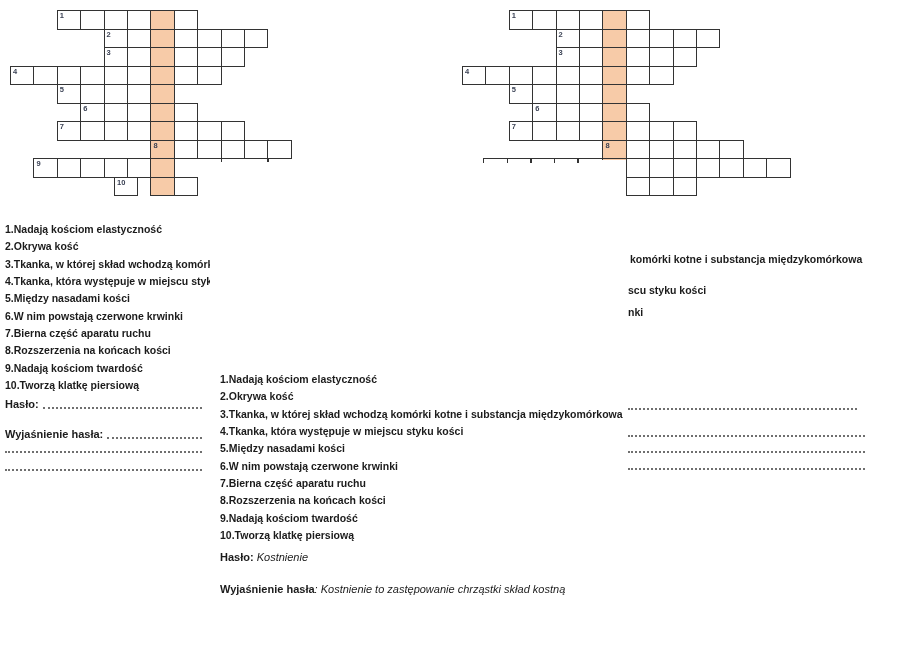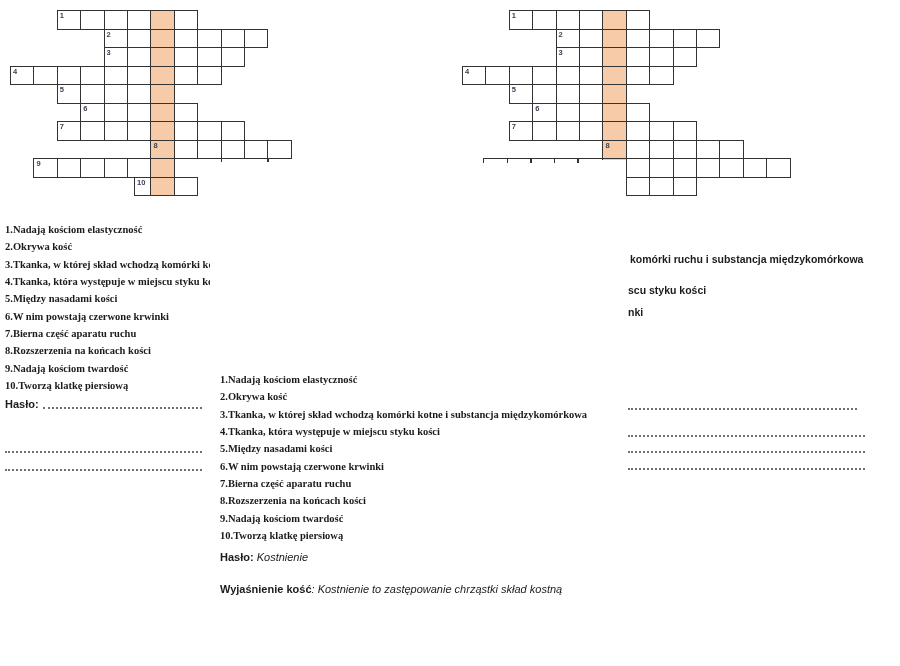--- a/index.html
+++ b/index.html
@@ -8,21 +8,21 @@
   
   .cell{position:absolute;box-sizing:border-box;border:1px solid #333;background:#fff;}
   .cell.hl{background:#F7CBA8;}
   .num{position:absolute;top:0;left:2px;font-size:7.5px;font-weight:700;color:#3a4154;
        font-family:"Liberation Sans",sans-serif;line-height:9px;}
   .strip{position:absolute;box-sizing:border-box;background:#F7CBA8;
          border-left:1px solid #333;border-right:1px solid #333;}
   
   .cluelist{position:absolute;font-size:10.5px;font-weight:700;line-height:17.35px;
             white-space:nowrap;overflow:hidden;}
-  .clueline{white-space:nowrap;font-family:Liberation Serif, serif;}
+  .clueline{white-space:nowrap;}
   .hrow{position:absolute;display:flex;align-items:flex-end;font-size:11px;font-weight:700;}
   .dots{flex:1;border-bottom:2px dotted #6f6f6f;margin:0 0 1px 4px;height:10px;}
   .dotline{position:absolute;height:0;border-top:2px dotted #6f6f6f;}
   .frag{position:absolute;font-size:10.5px;font-weight:700;white-space:nowrap;}
   .hline{position:absolute;font-size:11px;white-space:nowrap;}
   .hline .lbl{font-weight:700;font-style:normal;}
   .hline .val{font-weight:400;font-style:italic;}
   .tline{position:absolute;background:#333;}
 </style>
 </head>
@@ -100,21 +100,21 @@
       <div class="cell" style="left: 220.6px; top: 139.5px; width: 24.4px; height: 19.5px;"></div>
       <div class="cell" style="left: 244px; top: 139.5px; width: 24.4px; height: 19.5px;"></div>
       <div class="cell" style="left: 267.4px; top: 139.5px; width: 24.4px; height: 19.5px;"></div>
       <div class="cell" style="left: 33.4px; top: 158px; width: 24.4px; height: 19.5px;">
         <span class="num">9</span>
       </div>
       <div class="cell" style="left: 56.8px; top: 158px; width: 24.4px; height: 19.5px;"></div>
       <div class="cell" style="left: 80.2px; top: 158px; width: 24.4px; height: 19.5px;"></div>
       <div class="cell" style="left: 103.6px; top: 158px; width: 24.4px; height: 19.5px;"></div>
       <div class="cell" style="left: 127px; top: 158px; width: 24.4px; height: 19.5px;"></div>
-      <div class="cell" style="left: 134px; top: 176.5px; width: 24.4px; height: 19.5px;">
+      <div class="cell" style="left: 114px; top: 176.5px; width: 24.4px; height: 19.5px;">
         <span class="num">10</span>
       </div>
       <div class="cell hl" style="left: 150.4px; top: 176.5px; width: 24.4px; height: 19.5px;"></div>
       <div class="cell" style="left: 173.8px; top: 176.5px; width: 24.4px; height: 19.5px;"></div>
     </div>
   <div id="grid-right">
       <div class="strip" style="left: 602.4px; top: 10px; width: 24.4px; height: 150px;"></div>
       <div class="cell" style="left: 508.8px; top: 10px; width: 24.4px; height: 19.5px;">
         <span class="num">1</span>
       </div>
@@ -218,44 +218,48 @@
       <div class="clueline">7.Bierna część aparatu ruchu</div>
       <div class="clueline">8.Rozszerzenia na końcach kości</div>
       <div class="clueline">9.Nadają kościom twardość</div>
       <div class="clueline">10.Tworzą klatkę piersiową</div>
     </div>
 
   <div class="hrow" style="left:5px;top:397px;width:197px;">
     <span>Hasło:</span>
     <span class="dots"></span>
   </div>
+  <div class="hrow" style="left:5px;top:427px;width:197px;">
+    <span>Wyjaśnienie hasła:</span>
+    <span class="dots"></span>
+  </div>
   <div class="dotline" style="left:5px;top:451px;width:197px;"></div>
   <div class="dotline" style="left:5px;top:469px;width:197px;"></div>
 
   <div class="cluelist" id="clues-middle" style="left:220px;top:371px;width:406px;height:176px;">
       <div class="clueline">1.Nadają kościom elastyczność</div>
       <div class="clueline">2.Okrywa kość</div>
       <div class="clueline">3.Tkanka, w której skład wchodzą komórki kotne i substancja międzykomórkowa</div>
       <div class="clueline">4.Tkanka, która występuje w miejscu styku kości</div>
       <div class="clueline">5.Między nasadami kości</div>
       <div class="clueline">6.W nim powstają czerwone krwinki</div>
       <div class="clueline">7.Bierna część aparatu ruchu</div>
       <div class="clueline">8.Rozszerzenia na końcach kości</div>
       <div class="clueline">9.Nadają kościom twardość</div>
       <div class="clueline">10.Tworzą klatkę piersiową</div>
     </div>
 
   <div class="hline" style="left:220px;top:551px;">
     <span class="lbl">Hasło:</span><span class="val"> Kostnienie</span>
   </div>
   <div class="hline" style="left:220px;top:583px;">
-    <span class="lbl">Wyjaśnienie kość</span><span class="val">: Kostnienie to zastępowanie chrząstki skład kostną</span>
-  </div>
-
-  <div class="frag" style="left:630px;top:253px;">komórki ruchu i substancja międzykomórkowa</div>
+    <span class="lbl">Wyjaśnienie hasła</span><span class="val">: Kostnienie to zastępowanie chrząstki skład kostną</span>
+  </div>
+
+  <div class="frag" style="left:630px;top:253px;">komórki kotne i substancja międzykomórkowa</div>
   <div class="frag" style="left:628px;top:284px;">scu styku kości</div>
   <div class="frag" style="left:628px;top:306px;">nki</div>
 
   <div class="dotline" style="left:628px;top:408px;width:229px;"></div>
   <div class="dotline" style="left:628px;top:435px;width:237px;"></div>
   <div class="dotline" style="left:628px;top:451px;width:237px;"></div>
   <div class="dotline" style="left:628px;top:468px;width:237px;"></div>
 
 </div>
 

